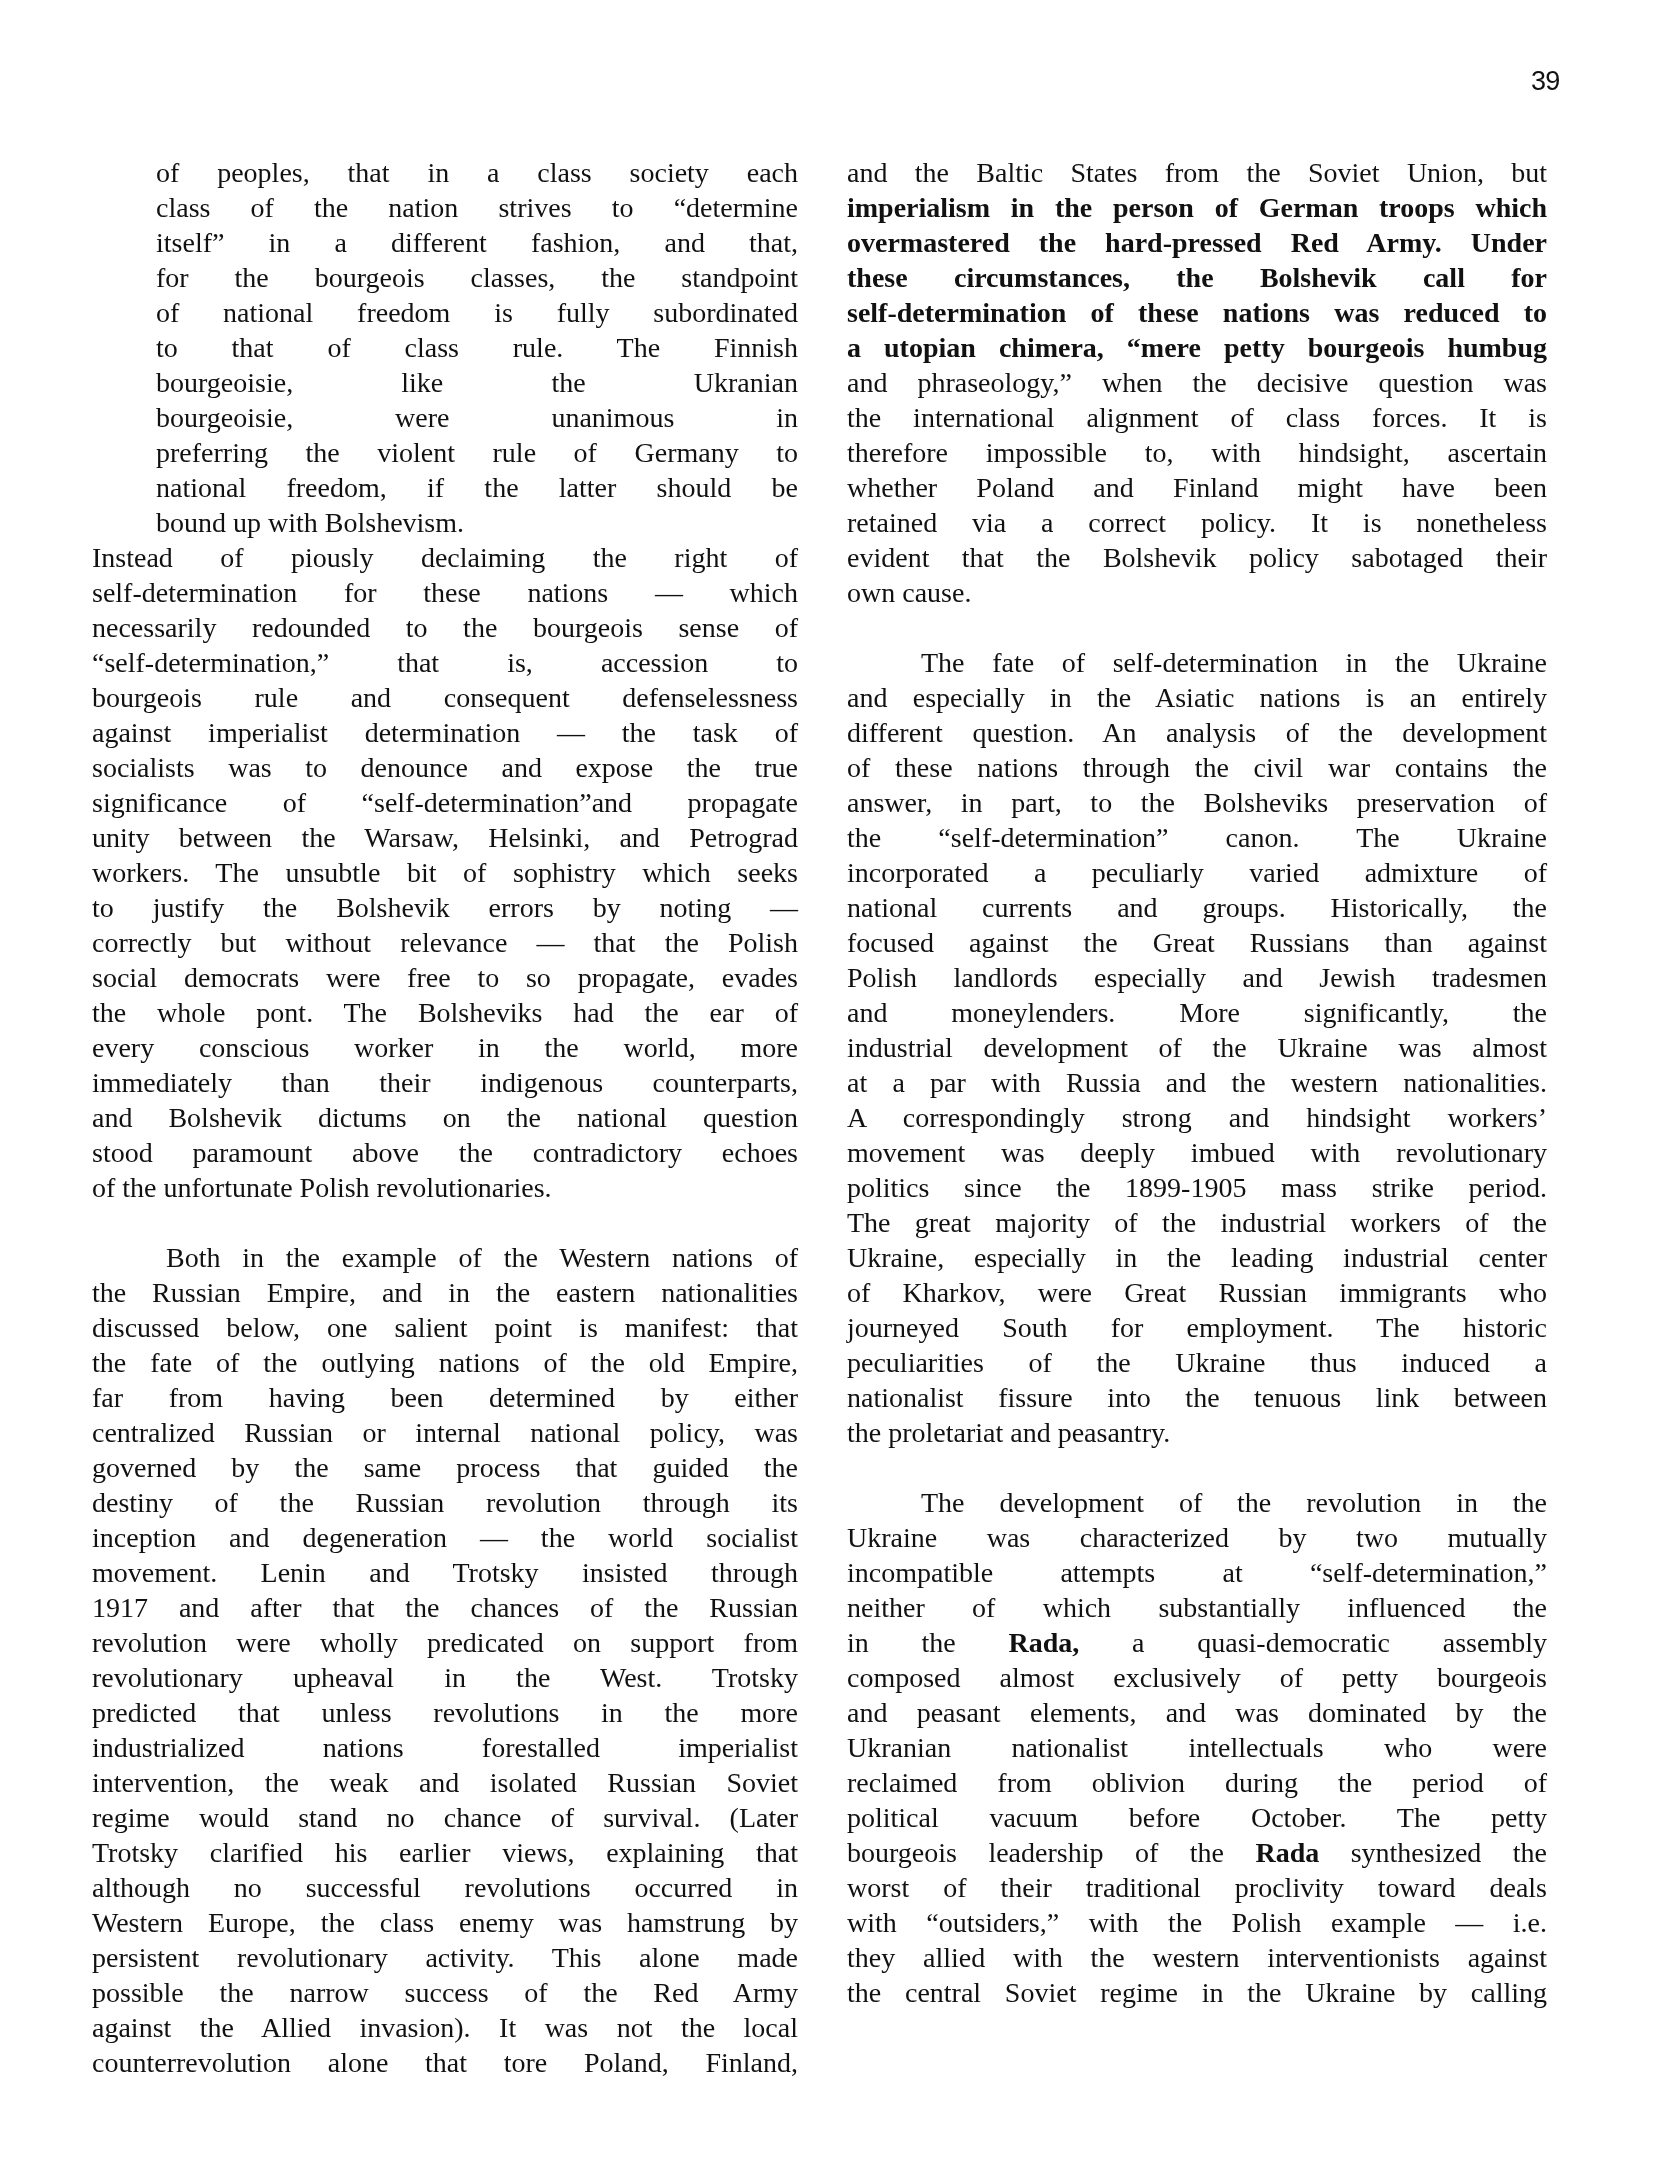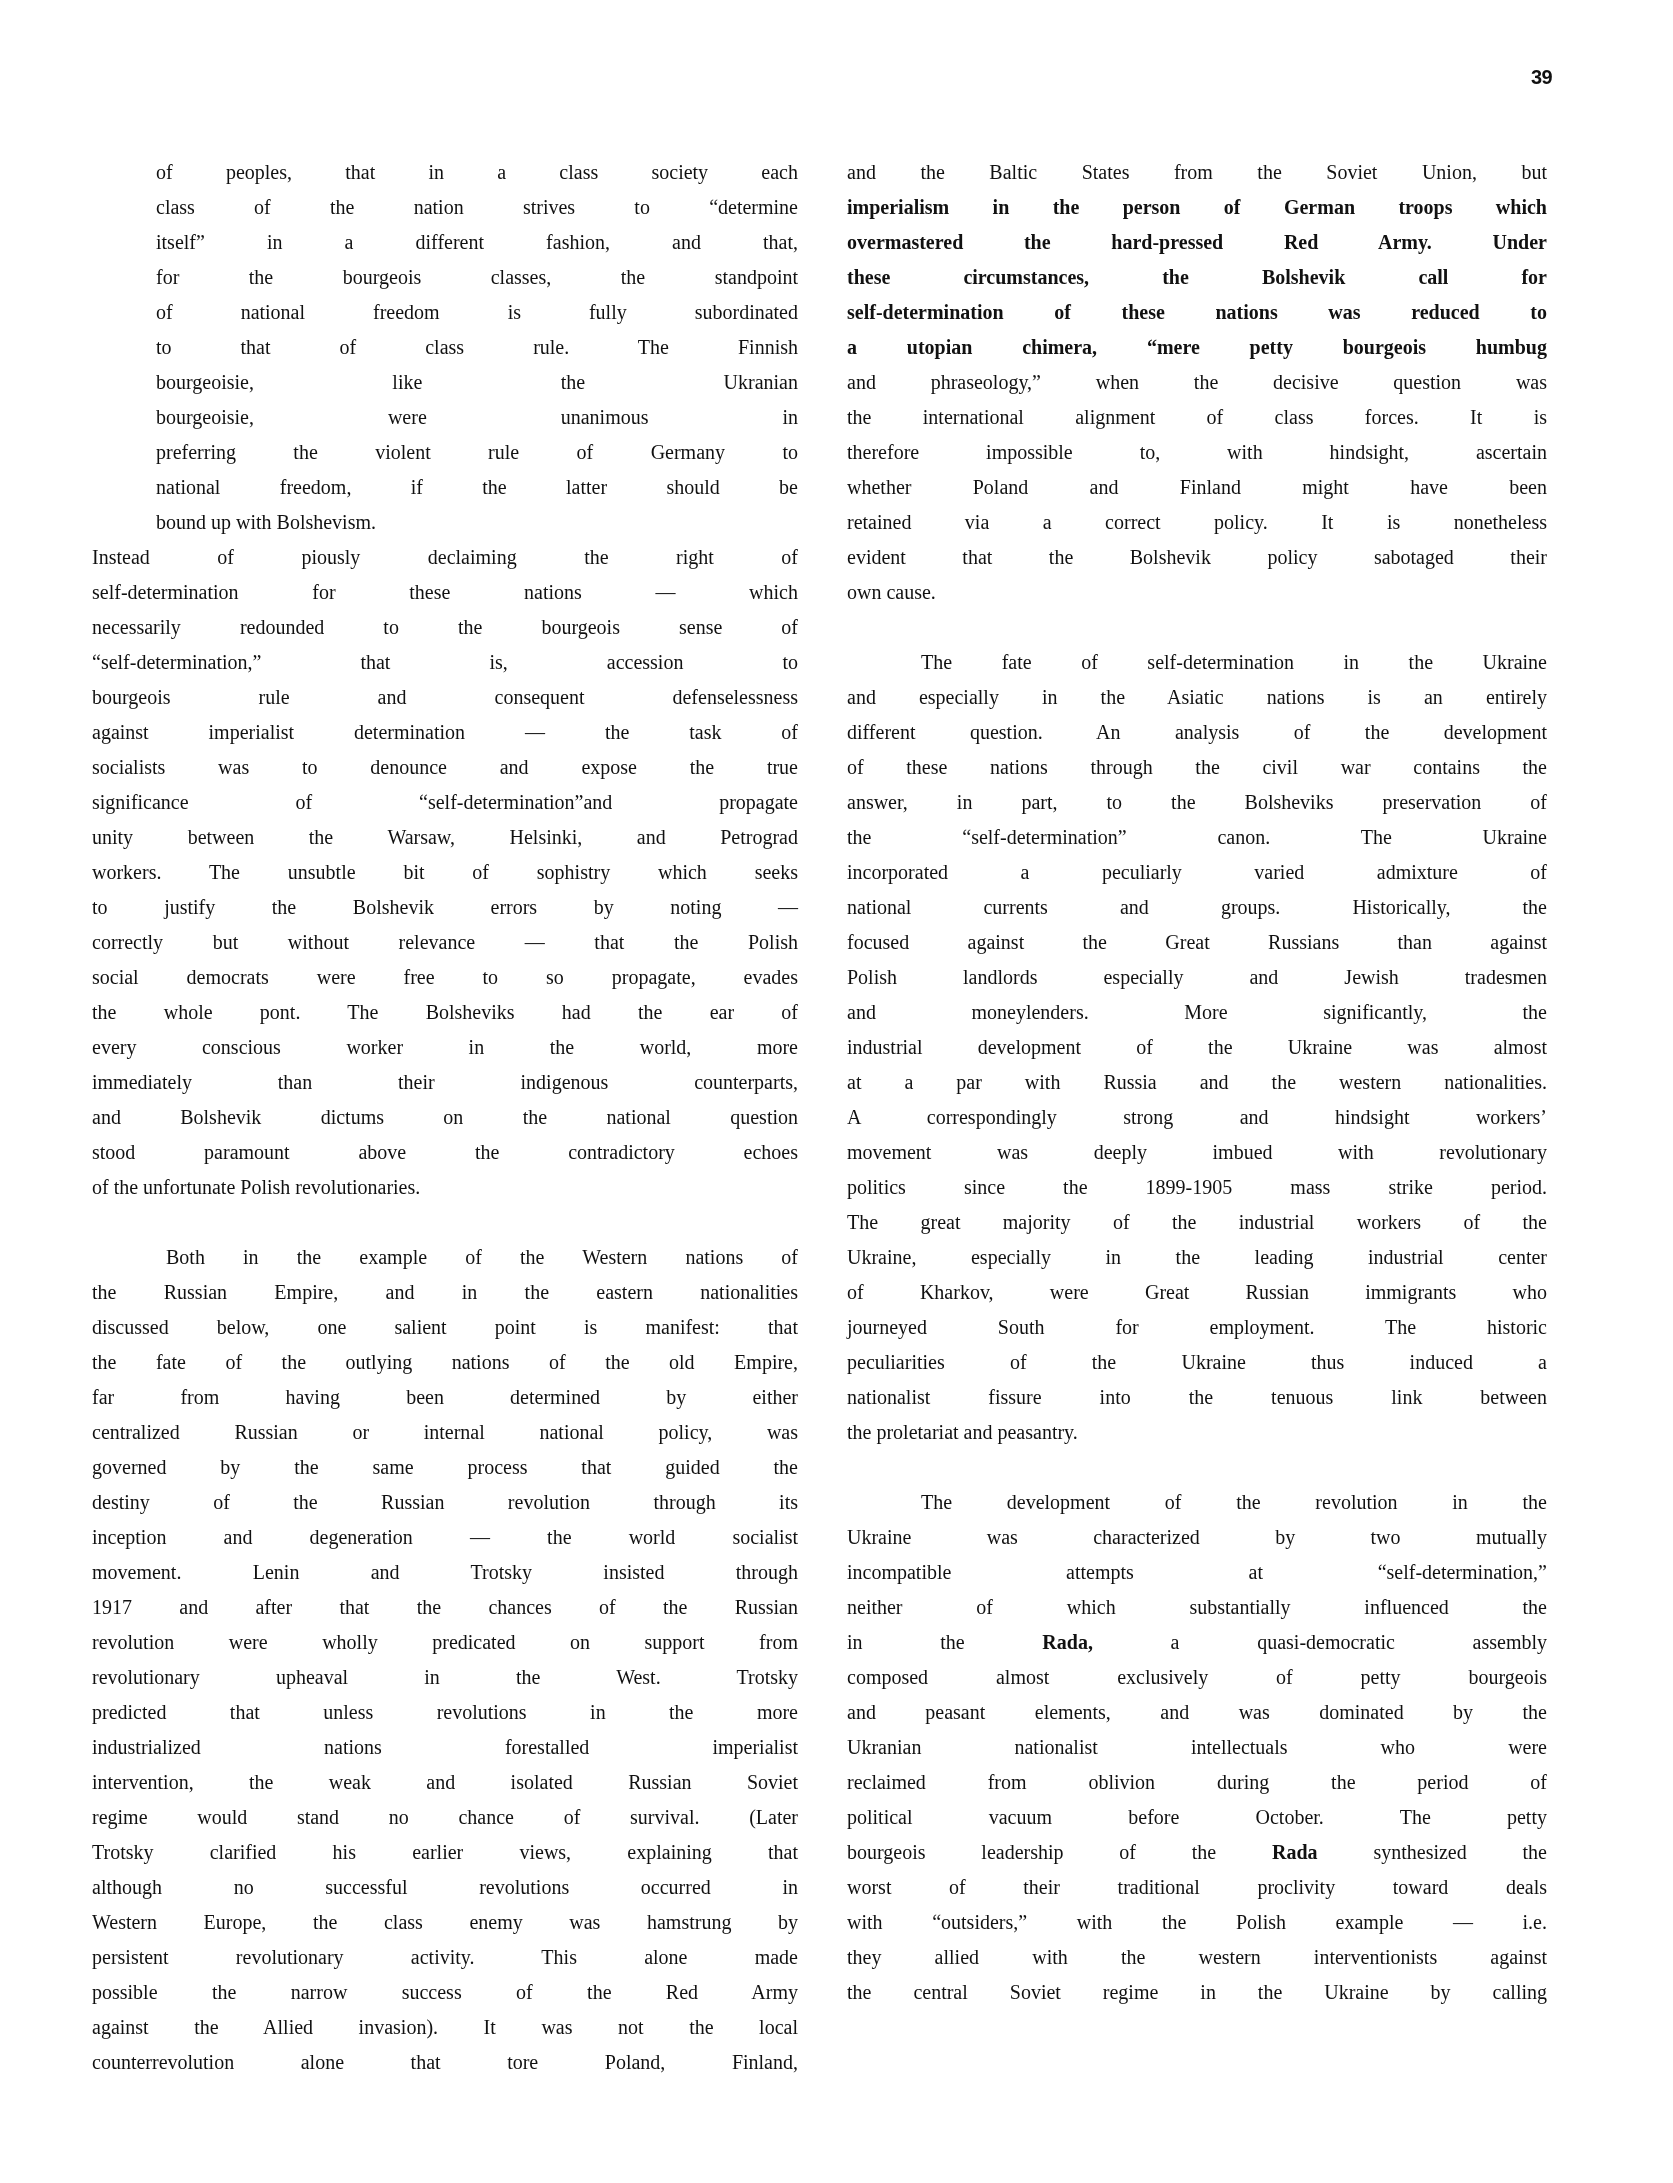--- a/index.html
+++ b/index.html
@@ -4,25 +4,25 @@
 <style>
   html, body { margin: 0; padding: 0; background: #ffffff; }
   body {
     width: 1674px; height: 2183px; position: relative; overflow: hidden;
     font-family: "Liberation Serif", "DejaVu Serif", serif;
     color: #111111;
   }
   .page-number {
     position: absolute; left: 1531px; top: 66px;
     font-family: "Liberation Sans", "DejaVu Sans", sans-serif;
-    font-size: 20px; font-weight: bold; letter-spacing: -0.7px;
+    font-size: 27px; font-weight: normal; letter-spacing: -0.7px;
   }
   .column {
     position: absolute; top: 155px;
-    font-size: 20px; line-height: 35px;
+    font-size: 28px; line-height: 35px;
   }
   .col-left { left: 92px; width: 706px; }
   .col-right { left: 847px; width: 700px; }
   .line {
     display: block; white-space: nowrap; height: 35px;
     text-align: justify; text-align-last: justify;
   }
   .line.last { text-align-last: left; }
   .line.indent-block { padding-left: 64px; }
   .line.para-start { text-indent: 74px; }

